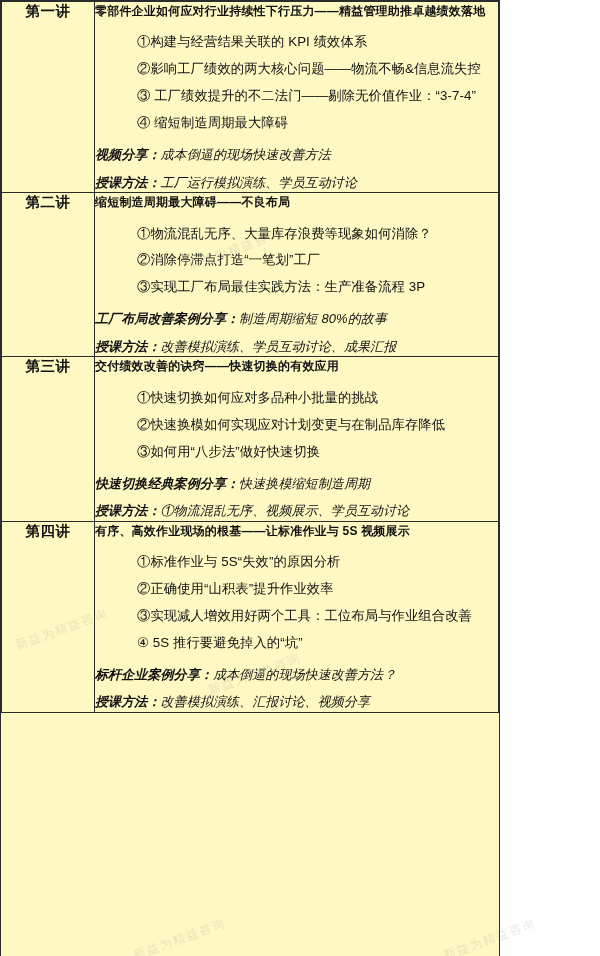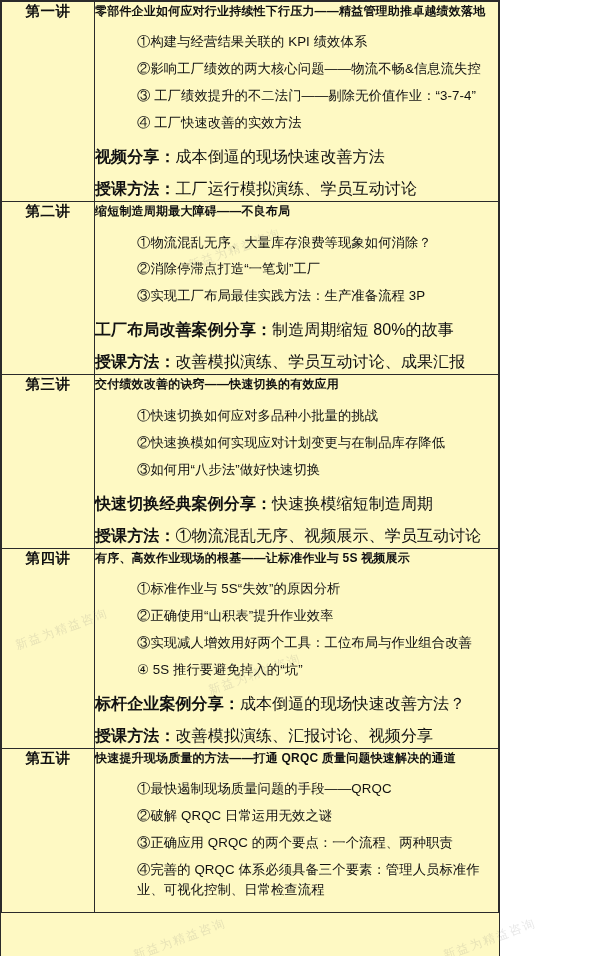--- a/index.html
+++ b/index.html
@@ -64,24 +64,25 @@
     margin: 0 0 7px 0;
     padding-left: 30px;
     text-indent: 0;
     letter-spacing: 0.1px;
   }
   ul.points li.wrap {
     padding-left: 30px;
     text-indent: -0px;
   }
   .extra {
-    font-size: 16px;
+    font-size: 13px;
     line-height: 1.5;
     margin: 8px 0 0 0;
     letter-spacing: 0.1px;
+    font-style: italic;
   }
   .extra .lead {
     font-weight: bold;
   }
   
   .wm {
     position: absolute;
     color: rgba(120,120,120,0.18);
     font-size: 12px;
     transform: rotate(-20deg);
@@ -99,21 +100,21 @@
     <tbody>
 
       <tr>
         <td class="lecture-label">第一讲</td>
         <td class="lecture-body">
           <div class="heading">零部件企业如何应对行业持续性下行压力——精益管理助推卓越绩效落地</div>
           <ul class="points">
             <li>①构建与经营结果关联的 KPI 绩效体系</li>
             <li>②影响工厂绩效的两大核心问题——物流不畅&amp;信息流失控</li>
             <li>③ 工厂绩效提升的不二法门——剔除无价值作业：“3-7-4”</li>
-            <li>④ 工厂快速改善的实效方法</li>
+            <li>④ 缩短制造周期最大障碍</li>
           </ul>
           <div class="extra">
             <span class="lead">视频分享：</span><span>成本倒逼的现场快速改善方法</span>
           </div>
           <div class="extra">
             <span class="lead">授课方法：</span><span>工厂运行模拟演练、学员互动讨论</span>
           </div>
         </td>
       </tr>
 
@@ -165,32 +166,20 @@
           </ul>
           <div class="extra">
             <span class="lead">标杆企业案例分享：</span><span>成本倒逼的现场快速改善方法？</span>
           </div>
           <div class="extra">
             <span class="lead">授课方法：</span><span>改善模拟演练、汇报讨论、视频分享</span>
           </div>
         </td>
       </tr>
 
-      <tr>
-        <td class="lecture-label">第五讲</td>
-        <td class="lecture-body">
-          <div class="heading">快速提升现场质量的方法——打通 QRQC 质量问题快速解决的通道</div>
-          <ul class="points">
-            <li>①最快遏制现场质量问题的手段——QRQC</li>
-            <li>②破解 QRQC 日常运用无效之谜</li>
-            <li>③正确应用 QRQC 的两个要点：一个流程、两种职责</li>
-            <li class="wrap">④完善的 QRQC 体系必须具备三个要素：管理人员标准作业、可视化控制、日常检查流程</li>
-          </ul>
-        </td>
-      </tr>
 
     </tbody>
   </table>
 
   <div class="wm" style="left:12px; top:620px;">新益为精益咨询</div>
   <div class="wm" style="left:185px; top:240px;">新益为精益咨询</div>
   <div class="wm" style="left:205px; top:665px;">新益为精益咨询</div>
   <div class="wm" style="left:130px; top:930px;">新益为精益咨询</div>
   <div class="wm" style="left:440px; top:930px;">新益为精益咨询</div>
 </div>

